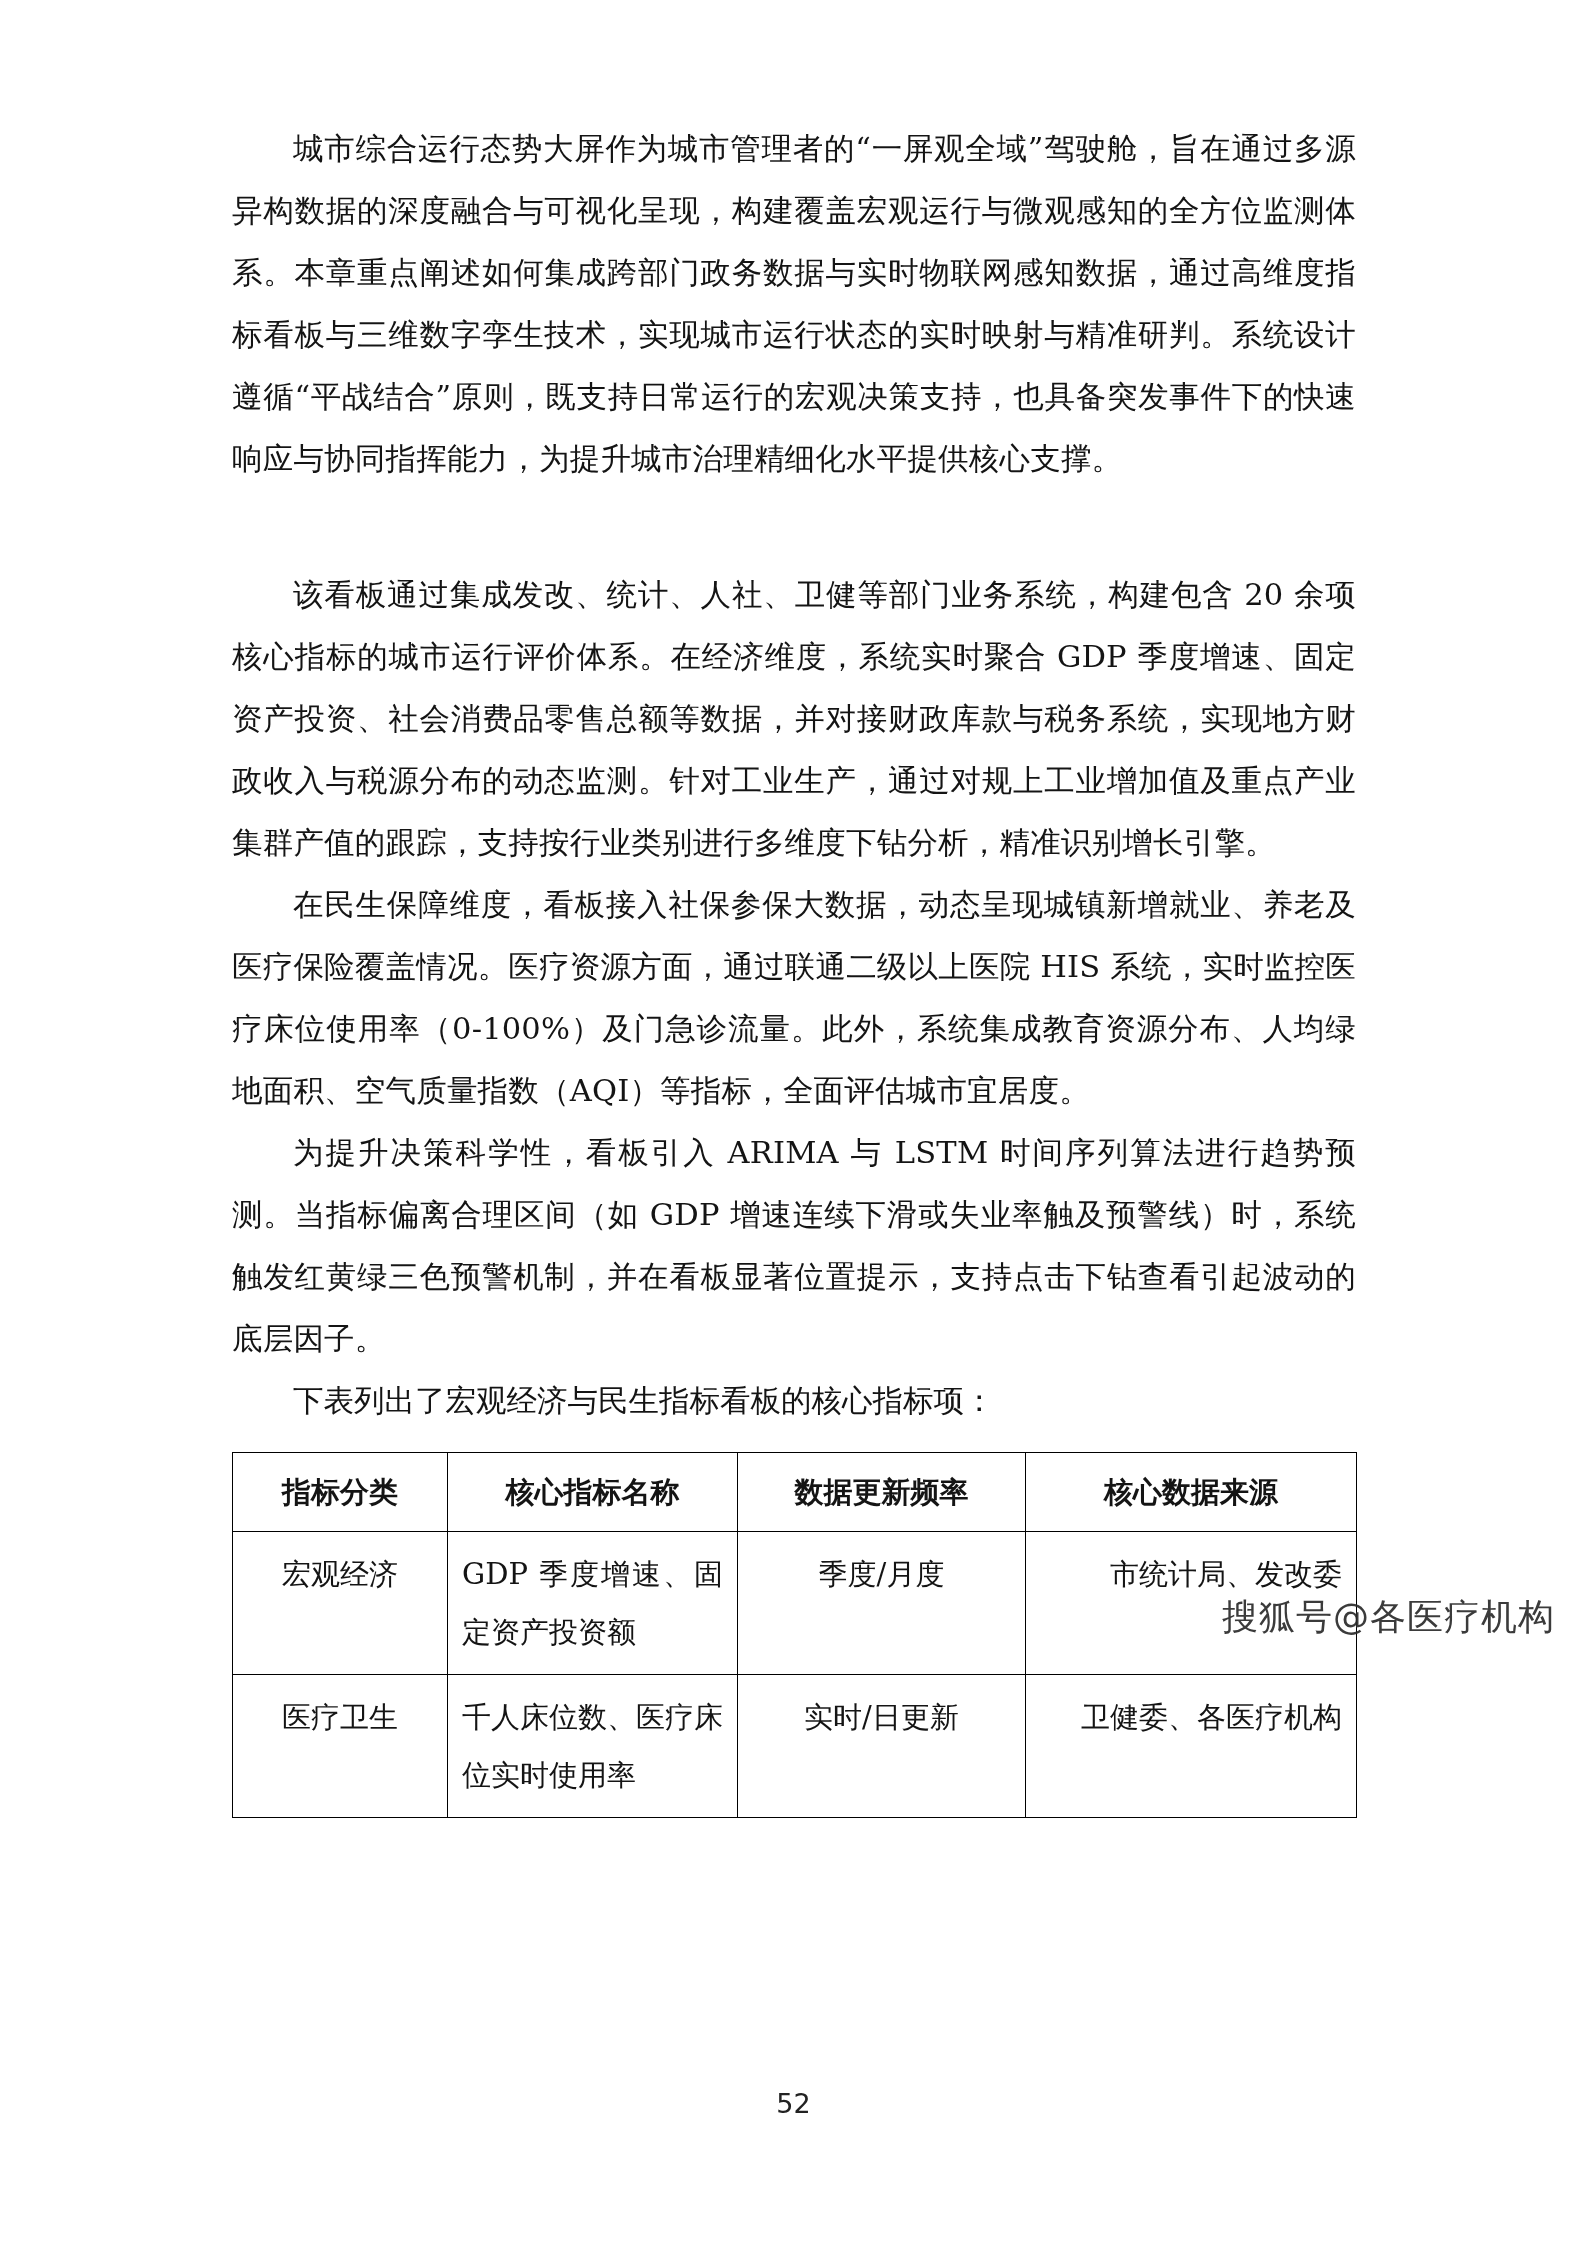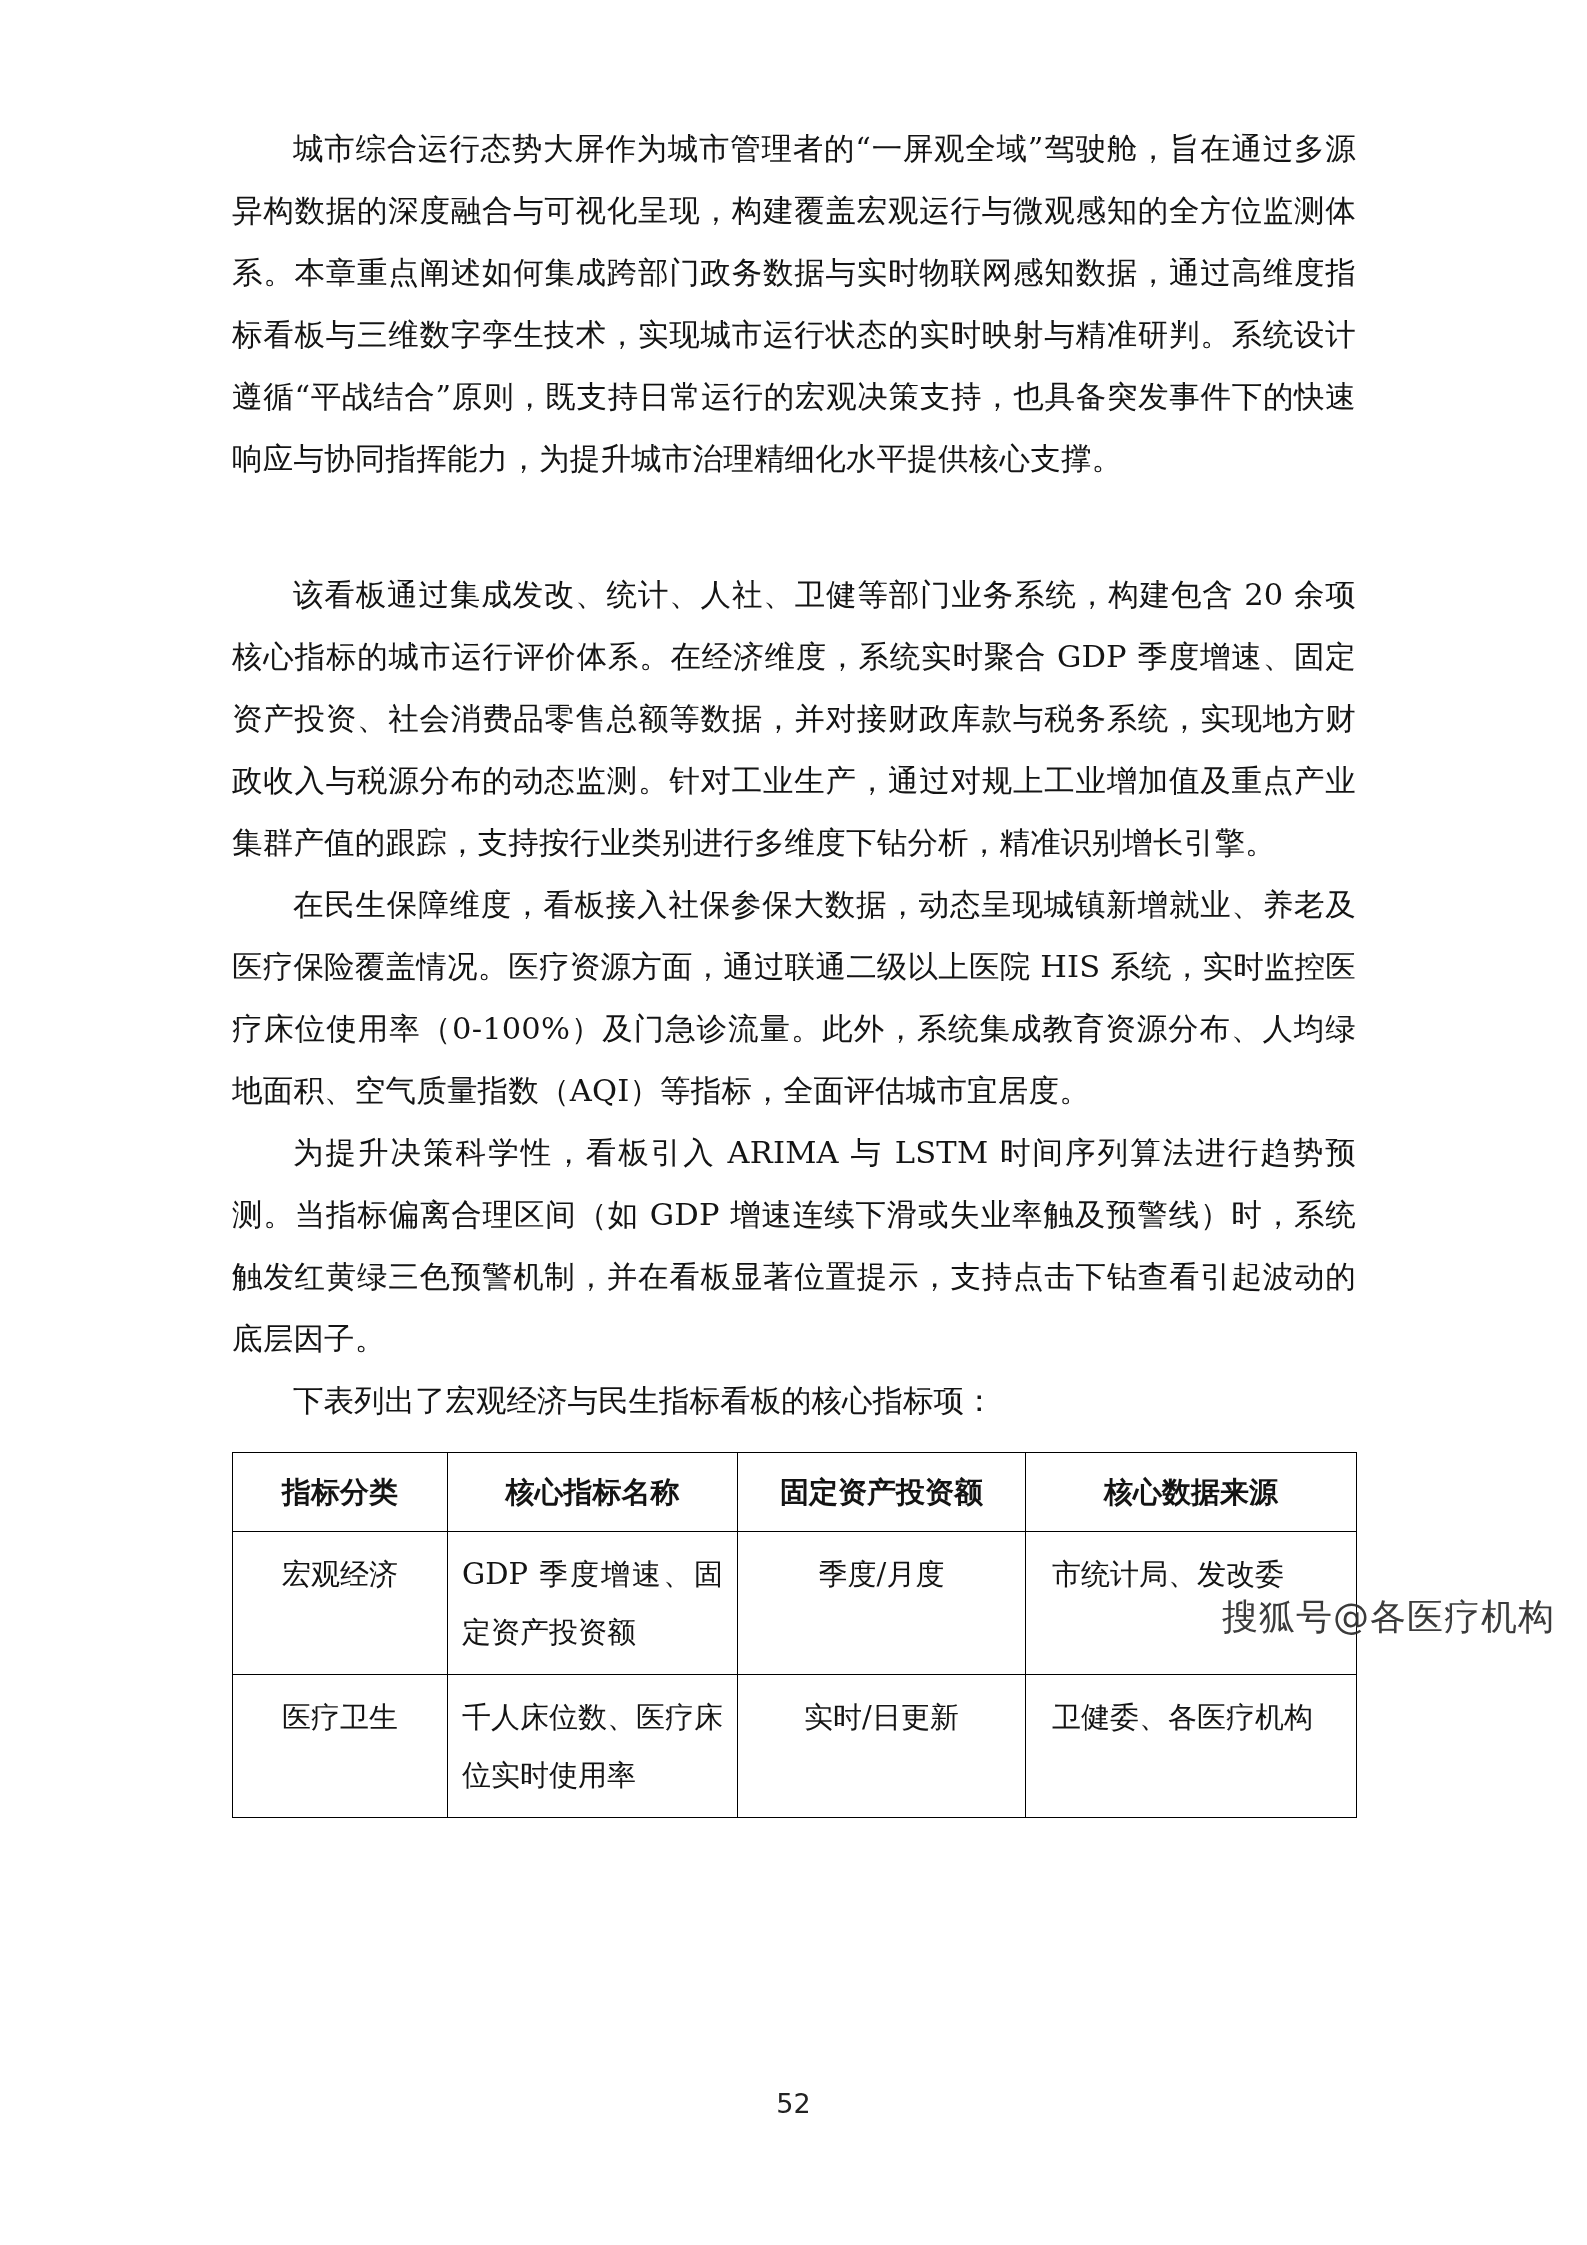--- a/index.html
+++ b/index.html
@@ -92,21 +92,21 @@
   }
   table.metrics-table tbody td {
     text-align: center;
   }
   table.metrics-table tbody td.col-name {
     text-align: justify;
     text-justify: inter-ideograph;
     text-align-last: left;
   }
   table.metrics-table tbody td.col-source {
-    text-align: left;
+    text-align: right;
     padding-left: 26px;
     font-family: Liberation Serif, serif;
   }
   table.metrics-table tbody td.col-cat,
   table.metrics-table tbody td.col-freq {
     text-align: center;
   }
   col.c1 { width: 215px; }
   col.c2 { width: 290px; }
   col.c3 { width: 288px; }
@@ -163,21 +163,21 @@
       <colgroup>
         <col class="c1">
           <col class="c2">
           <col class="c3">
           <col class="c4">
       </colgroup>
       <thead>
         <tr>
           <th>指标分类</th>
           <th>核心指标名称</th>
-          <th>固定资产投资额</th>
+          <th>数据更新频率</th>
           <th>核心数据来源</th>
         </tr>
       </thead>
       <tbody>
         <tr>
           <td class="col-cat">宏观经济</td>
           <td class="col-name">GDP 季度增速、固定资产投资额</td>
           <td class="col-freq">季度/月度</td>
           <td class="col-source">市统计局、发改委</td>
         </tr>

